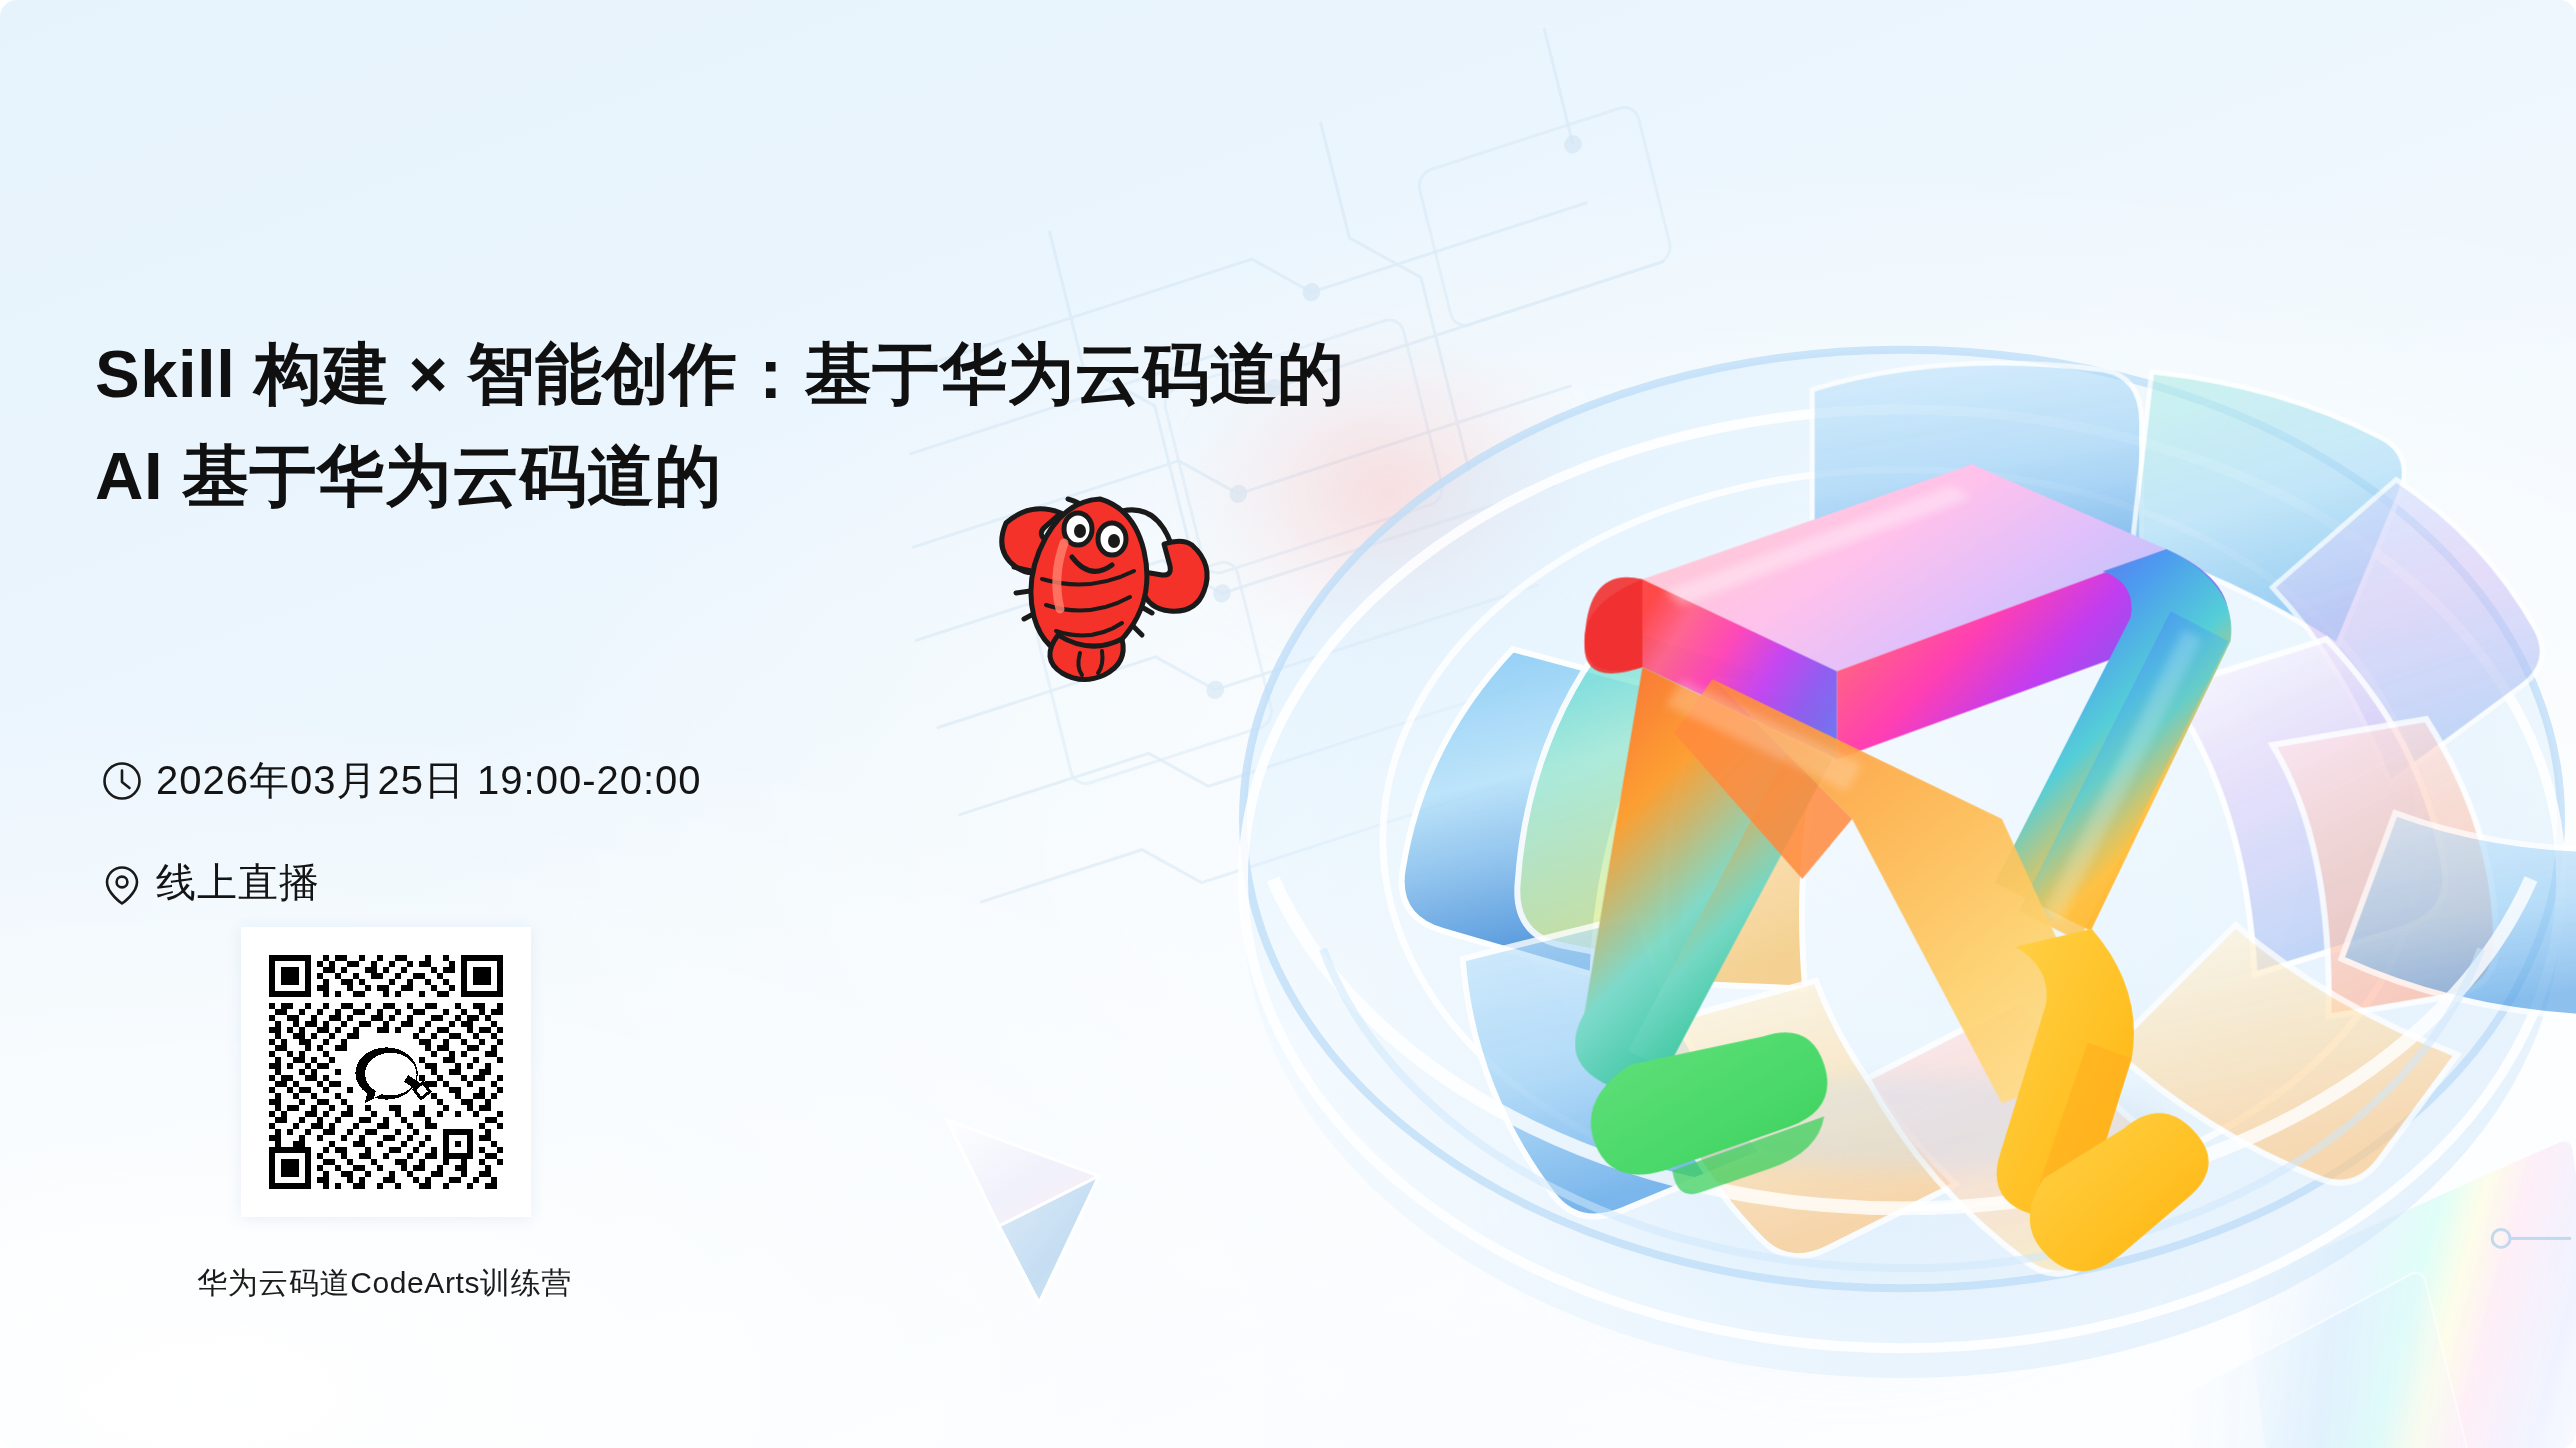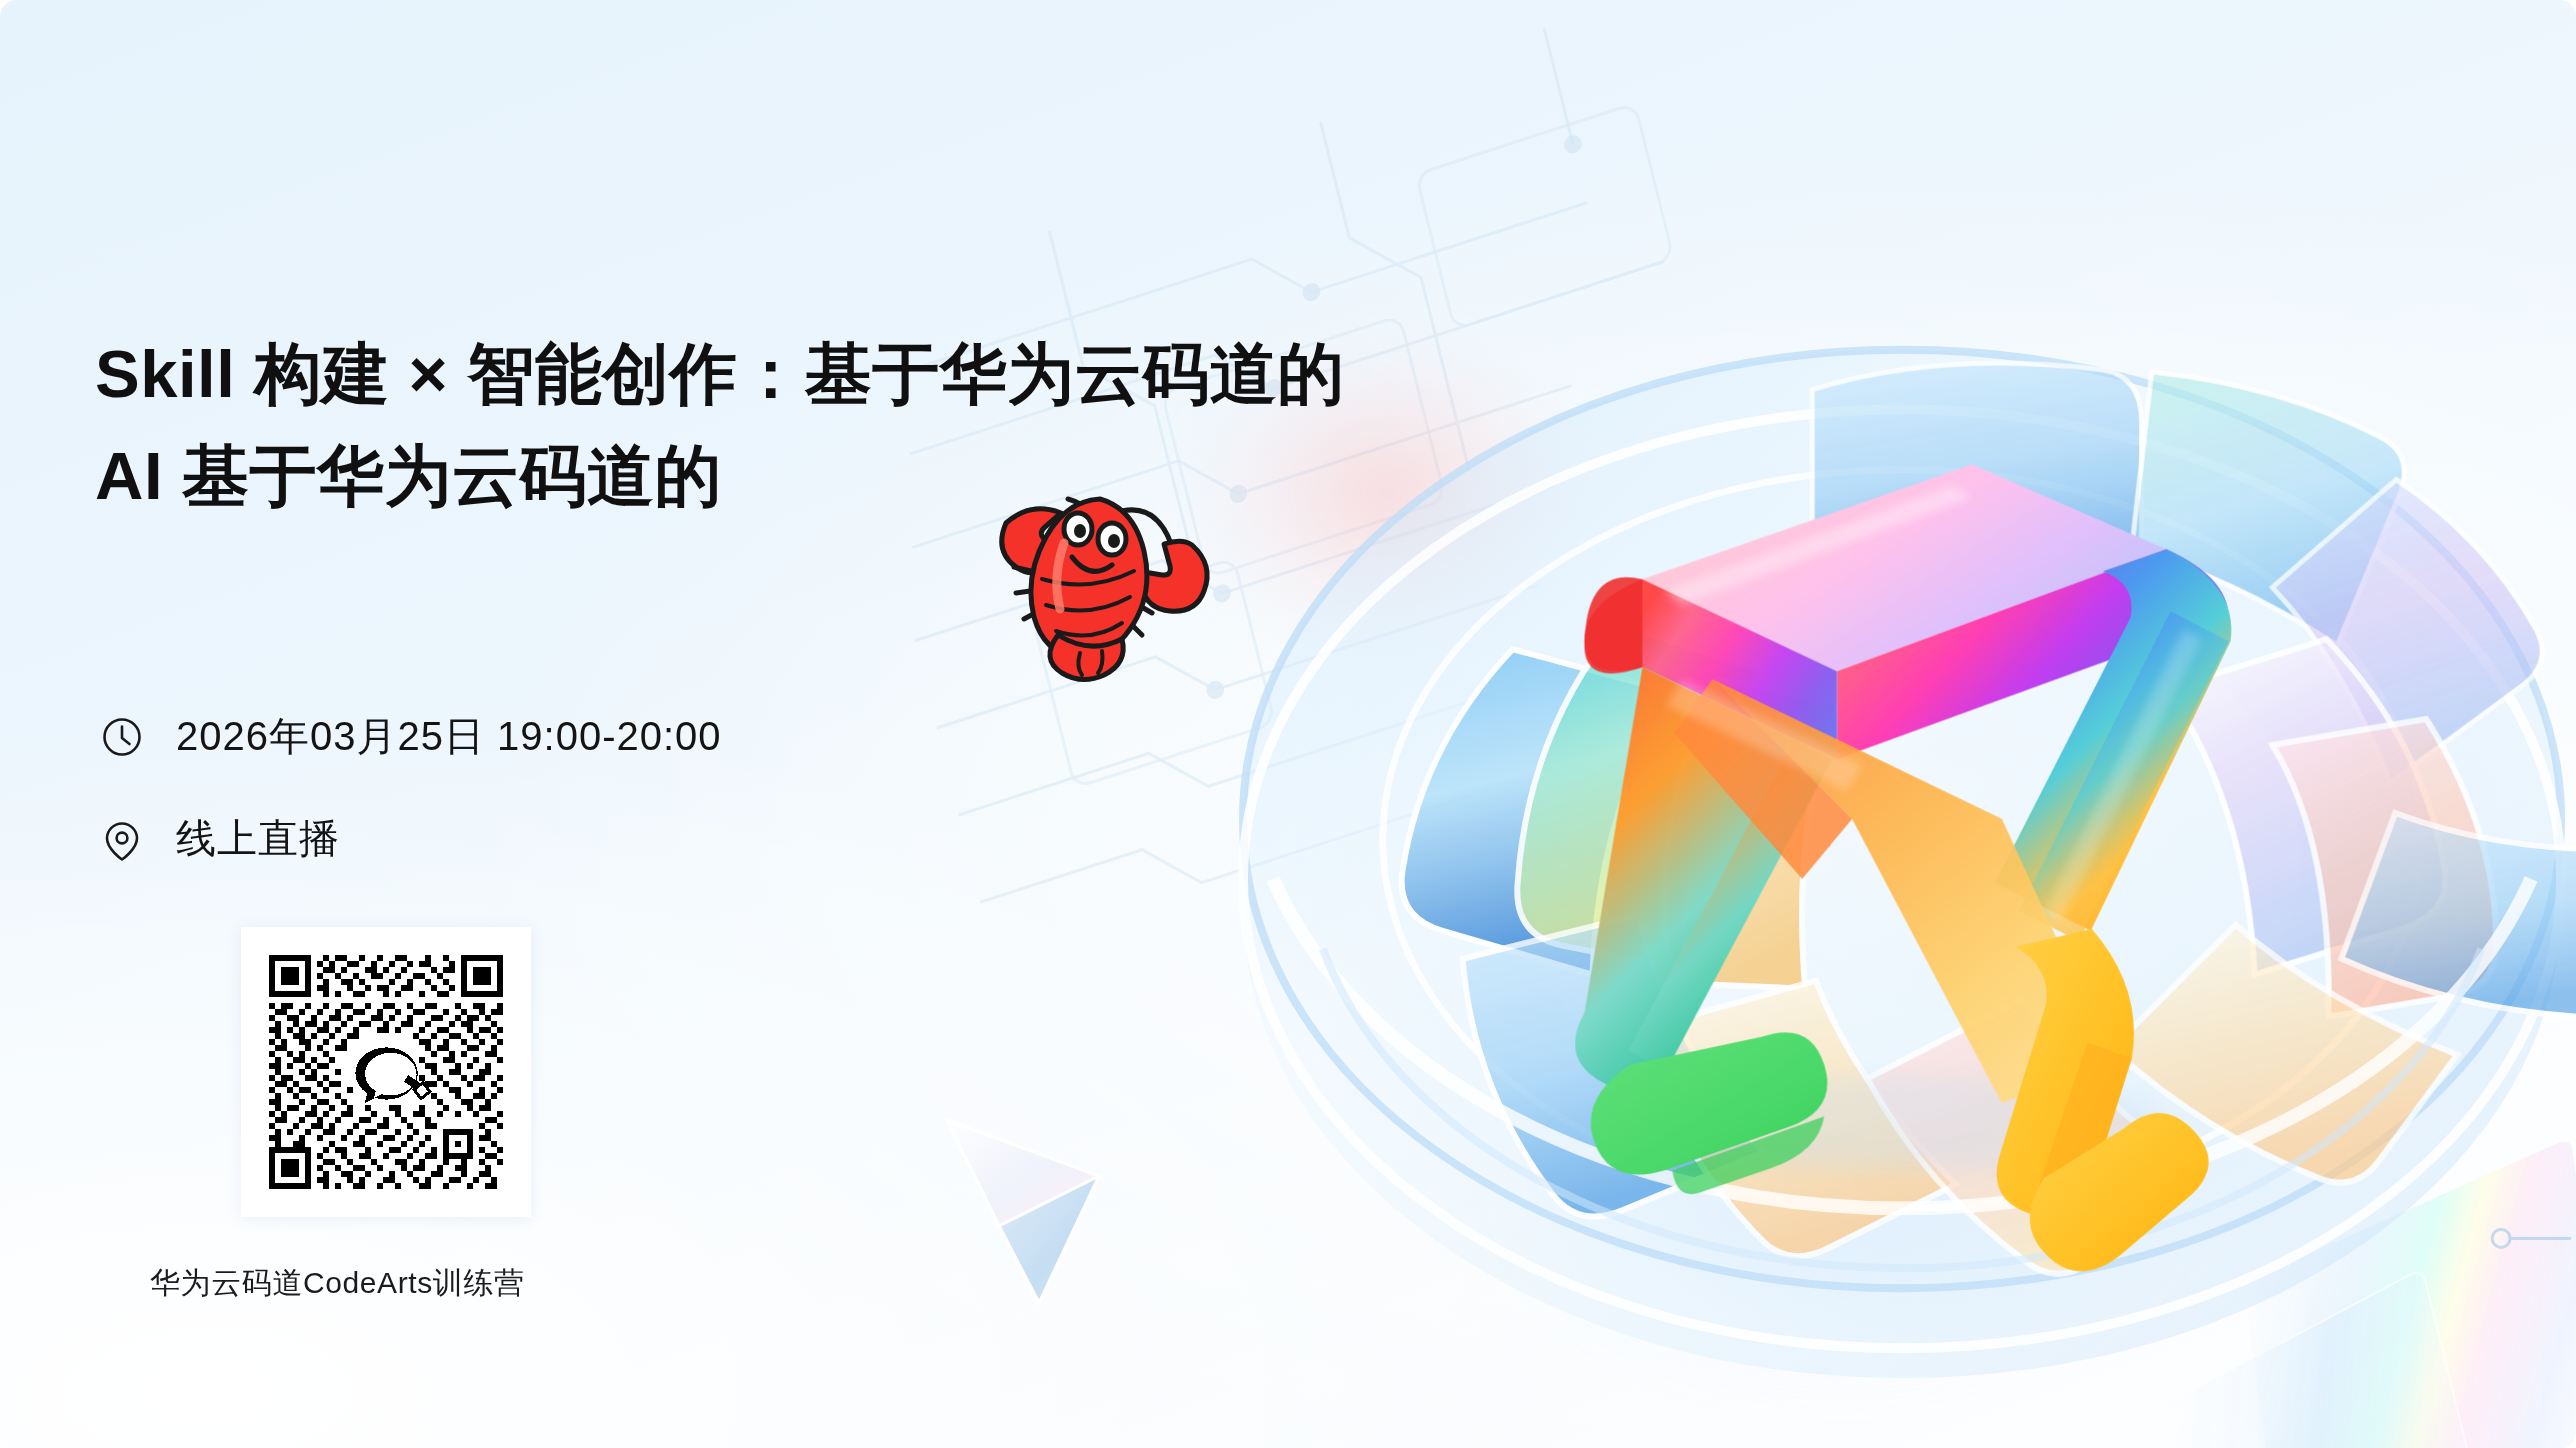--- a/index.html
+++ b/index.html
@@ -103,22 +103,23 @@
     letter-spacing: 0.5px;
     color: #101010;
     white-space: nowrap;
   }
   .headline .l2 { display: block; }
 
   .meta-row {
     position: absolute;
     display: flex;
     align-items: center;
-    gap: 32px;
+    gap: 12px;
     color: #1a1a1a;
+    margin-top: 44px;
   }
   .meta-time { left: 100px; top: 709px; }
   .meta-place { left: 100px; top: 811px; }
 
   .meta-icon { width: 44px; height: 44px; flex: none; display: block; }
   .meta-text {
     font-size: 40px;
     letter-spacing: 1px;
     color: #141414;
     white-space: nowrap;
@@ -134,21 +135,21 @@
     align-items: center;
     justify-content: center;
     box-shadow: 0 2px 14px rgba(80,120,170,.10);
   }
   .qr-card svg { width: 246px; height: 246px; display: block; }
 
   .qr-caption {
     position: absolute;
     left: 150px; top: 1263px;
     width: 469px;
-    text-align: left;
+    text-align: center;
     font-size: 30px;
     color: #1b1b1b;
     letter-spacing: 0.6px;
     white-space: nowrap;
   }
 
   .lobster {
     position: absolute;
     left: 976px; top: 439px;
     width: 250px; height: 250px;

